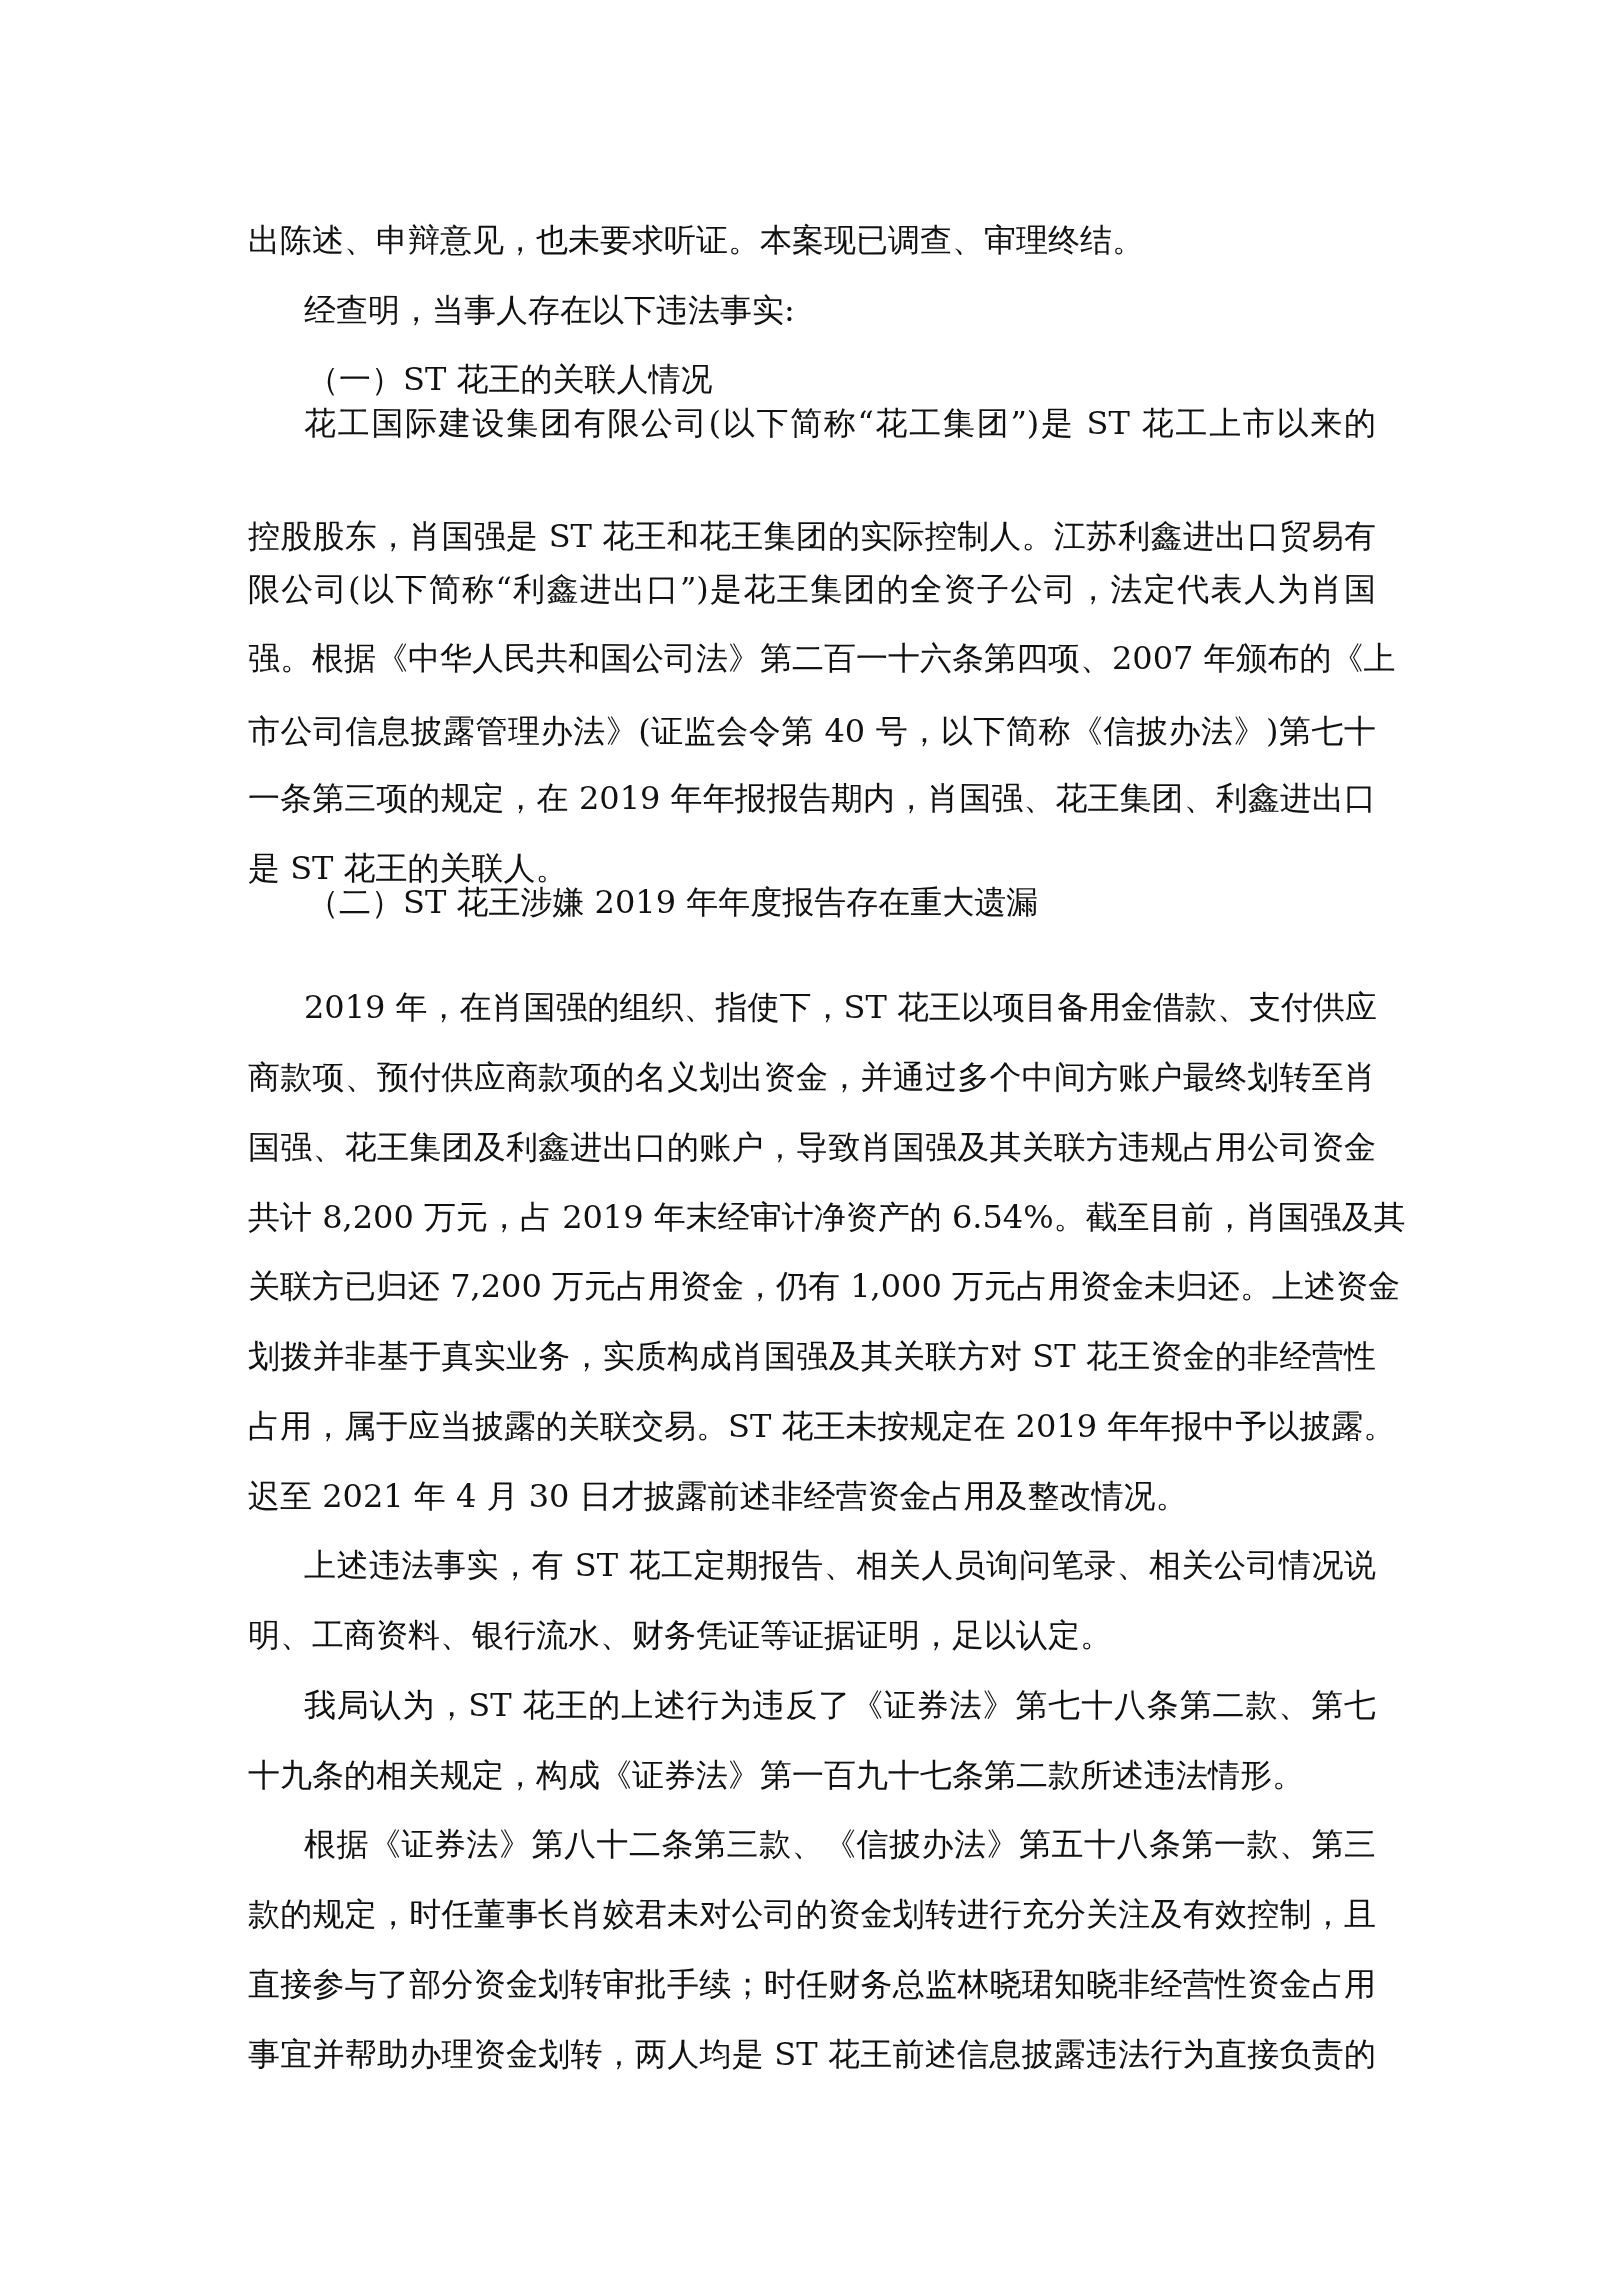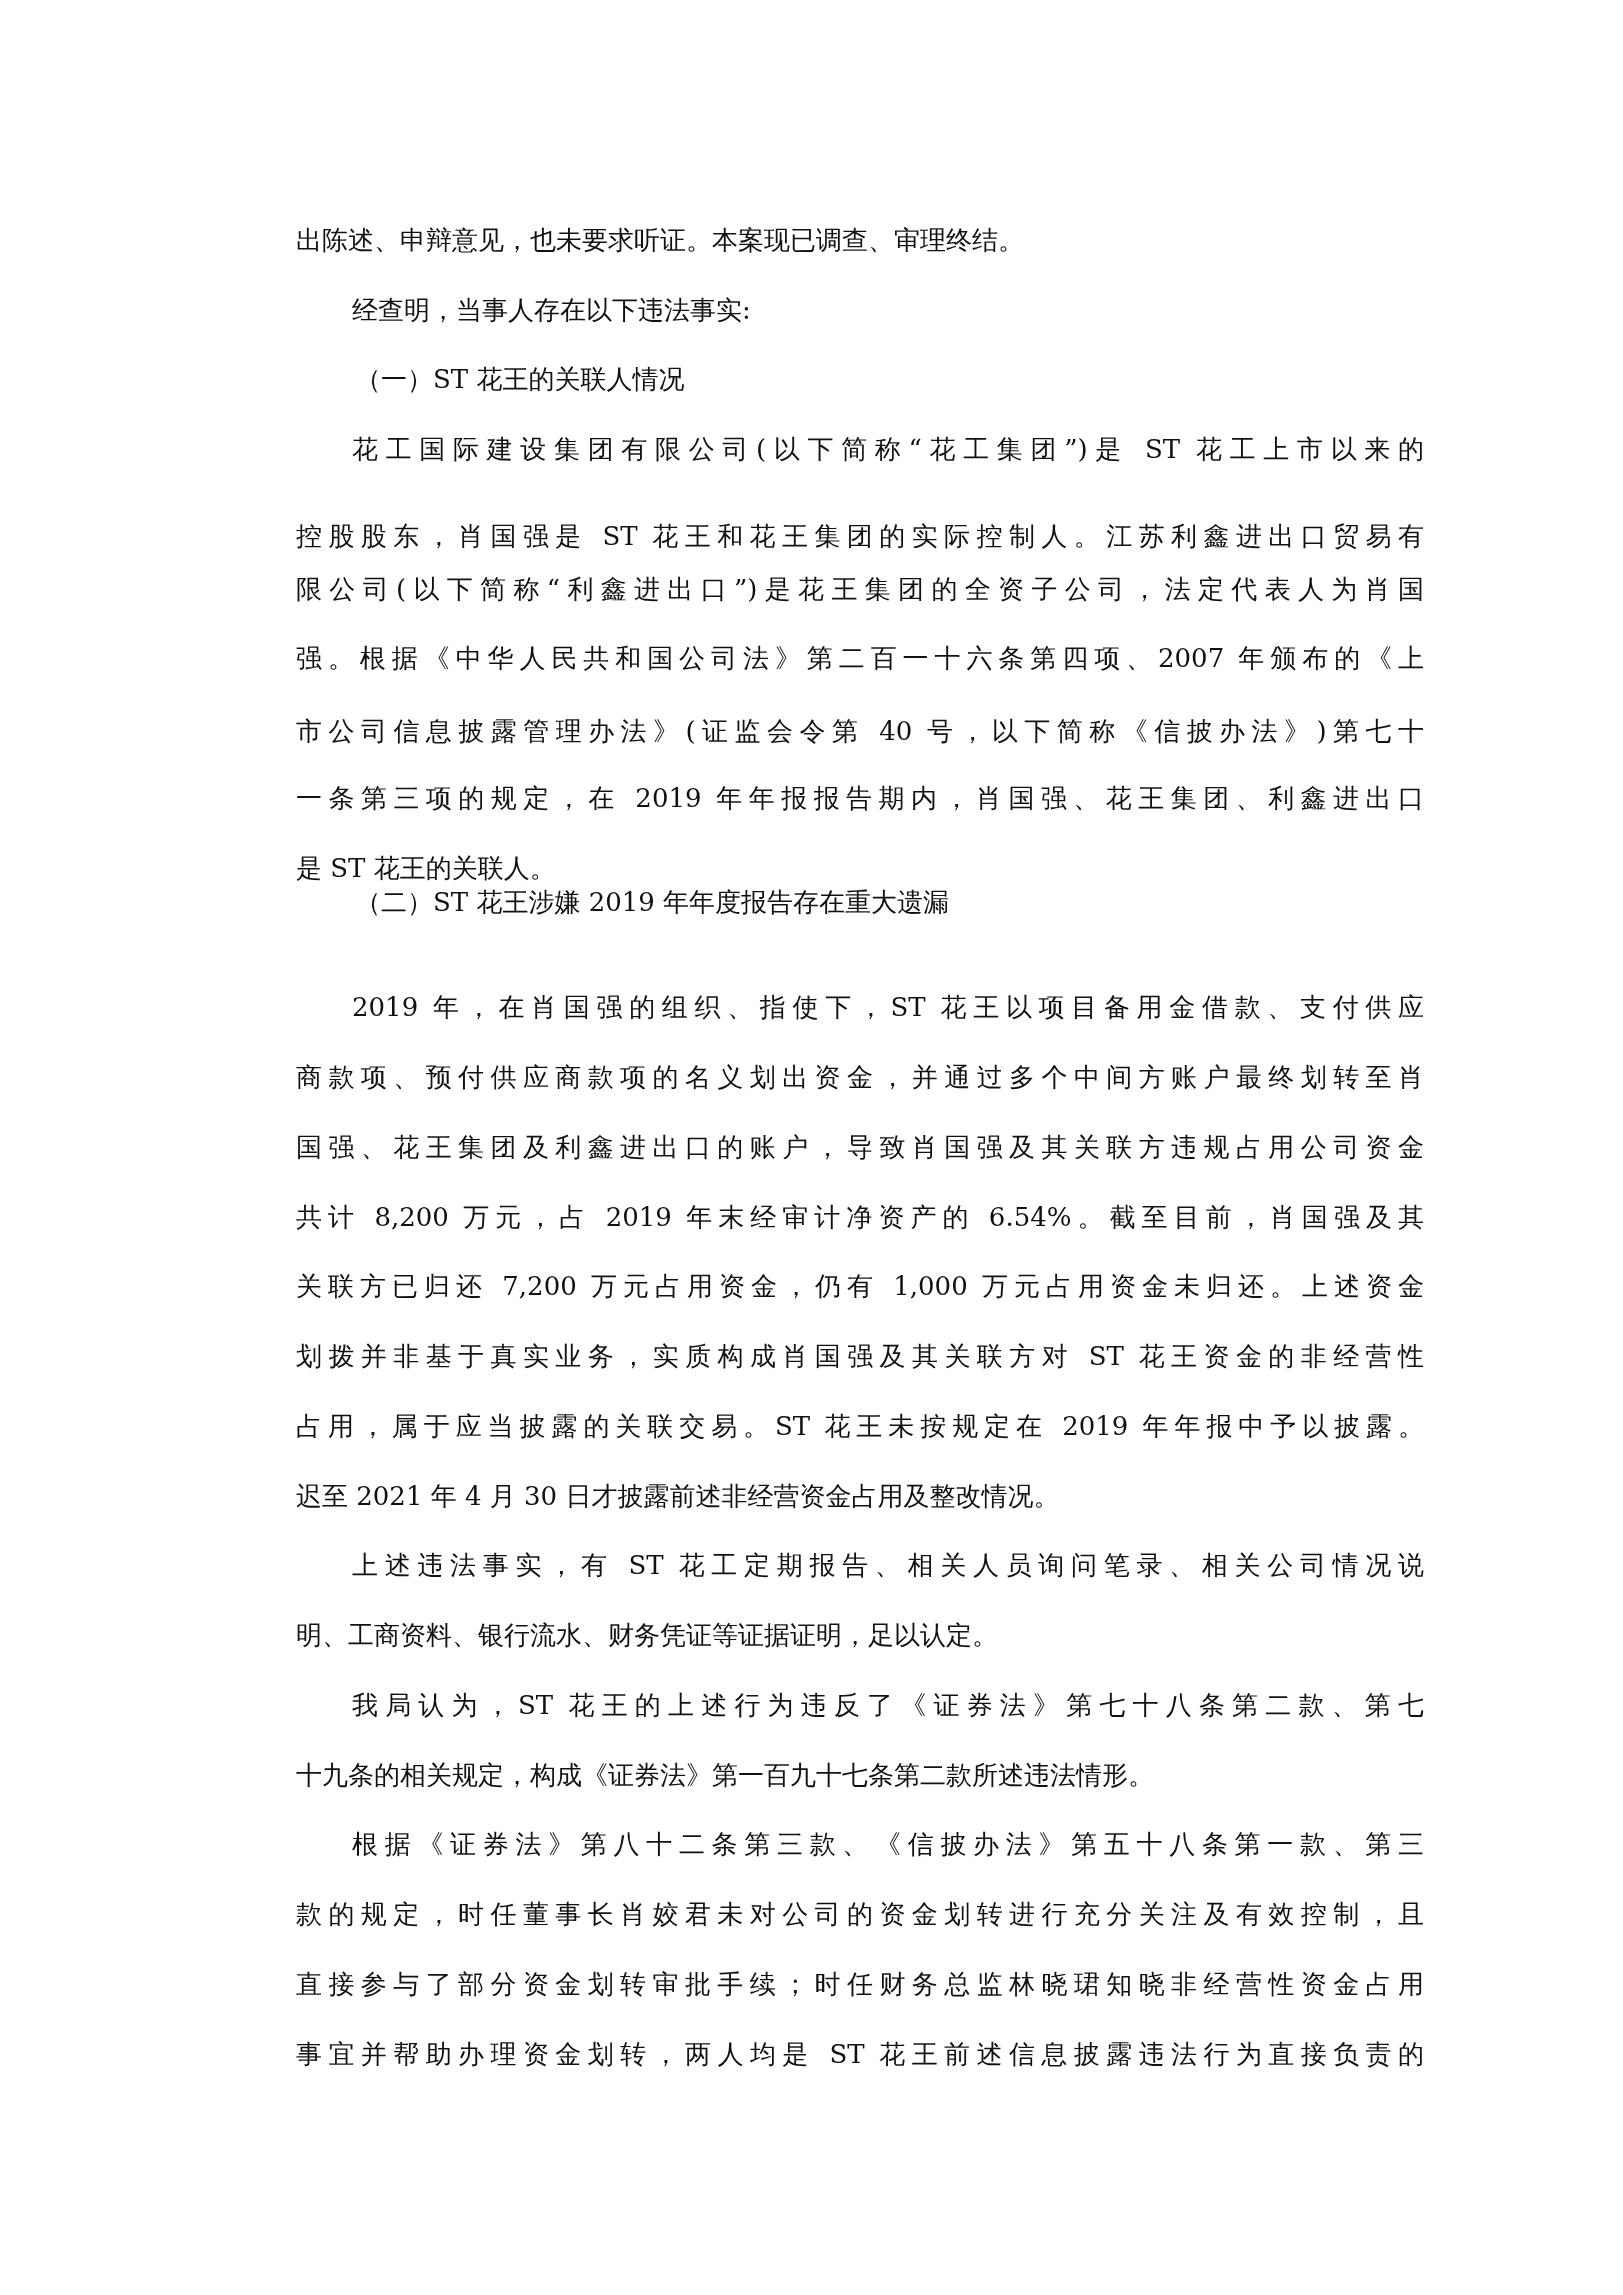--- a/index.html
+++ b/index.html
@@ -5,35 +5,35 @@
   html, body { margin: 0; padding: 0; background: #ffffff; }
   body { width: 1623px; height: 2295px; position: relative; overflow: hidden; }
   .page {
     position: absolute; left: 248px; top: 0; width: 1128px;
     font-family: "DejaVu Serif", "Liberation Serif", serif;
     color: #111111;
   }
   .line {
     position: absolute; left: 0; width: 1128px;
     height: 37px; line-height: 37px;
-    font-size: 26px; white-space: nowrap;
-    text-align: justify; text-align-last: justify; margin-left: 48px;
+    font-size: 32px; white-space: nowrap;
+    text-align: justify; text-align-last: justify;
   }
   .line.last { text-align-last: left; }
   .line.indent { left: 56px; width: 1072px; }
   .line.heading { left: 59px; width: auto; text-align-last: left; }
 </style>
 </head>
 <body>
 
 <div class="page">
   <div class="line last" style="top:222px">出陈述、申辩意见，也未要求听证。本案现已调查、审理终结。</div>
   <div class="line indent last" style="top:292px">经查明，当事人存在以下违法事实:</div>
   <div class="line heading" style="top:361px">（一）ST 花王的关联人情况</div>
-  <div class="line indent" style="top:431px">花工国际建设集团有限公司(以下简称“花工集团”)是 ST 花工上市以来的</div>
+  <div class="line indent" style="top:405px">花工国际建设集团有限公司(以下简称“花工集团”)是 ST 花工上市以来的</div>
   <div class="line" style="top:518px">控股股东，肖国强是 ST 花王和花王集团的实际控制人。江苏利鑫进出口贸易有</div>
   <div class="line" style="top:571px">限公司(以下简称“利鑫进出口”)是花王集团的全资子公司，法定代表人为肖国</div>
   <div class="line" style="top:640px">强。根据《中华人民共和国公司法》第二百一十六条第四项、2007 年颁布的《上</div>
   <div class="line" style="top:713px">市公司信息披露管理办法》(证监会令第 40 号，以下简称《信披办法》)第七十</div>
   <div class="line" style="top:780px">一条第三项的规定，在 2019 年年报报告期内，肖国强、花王集团、利鑫进出口</div>
   <div class="line last" style="top:850px">是 ST 花王的关联人。</div>
   <div class="line heading" style="top:884px">（二）ST 花王涉嫌 2019 年年度报告存在重大遗漏</div>
   <div class="line indent" style="top:989px">2019 年，在肖国强的组织、指使下，ST 花王以项目备用金借款、支付供应</div>
   <div class="line" style="top:1059px">商款项、预付供应商款项的名义划出资金，并通过多个中间方账户最终划转至肖</div>
   <div class="line" style="top:1129px">国强、花王集团及利鑫进出口的账户，导致肖国强及其关联方违规占用公司资金</div>

